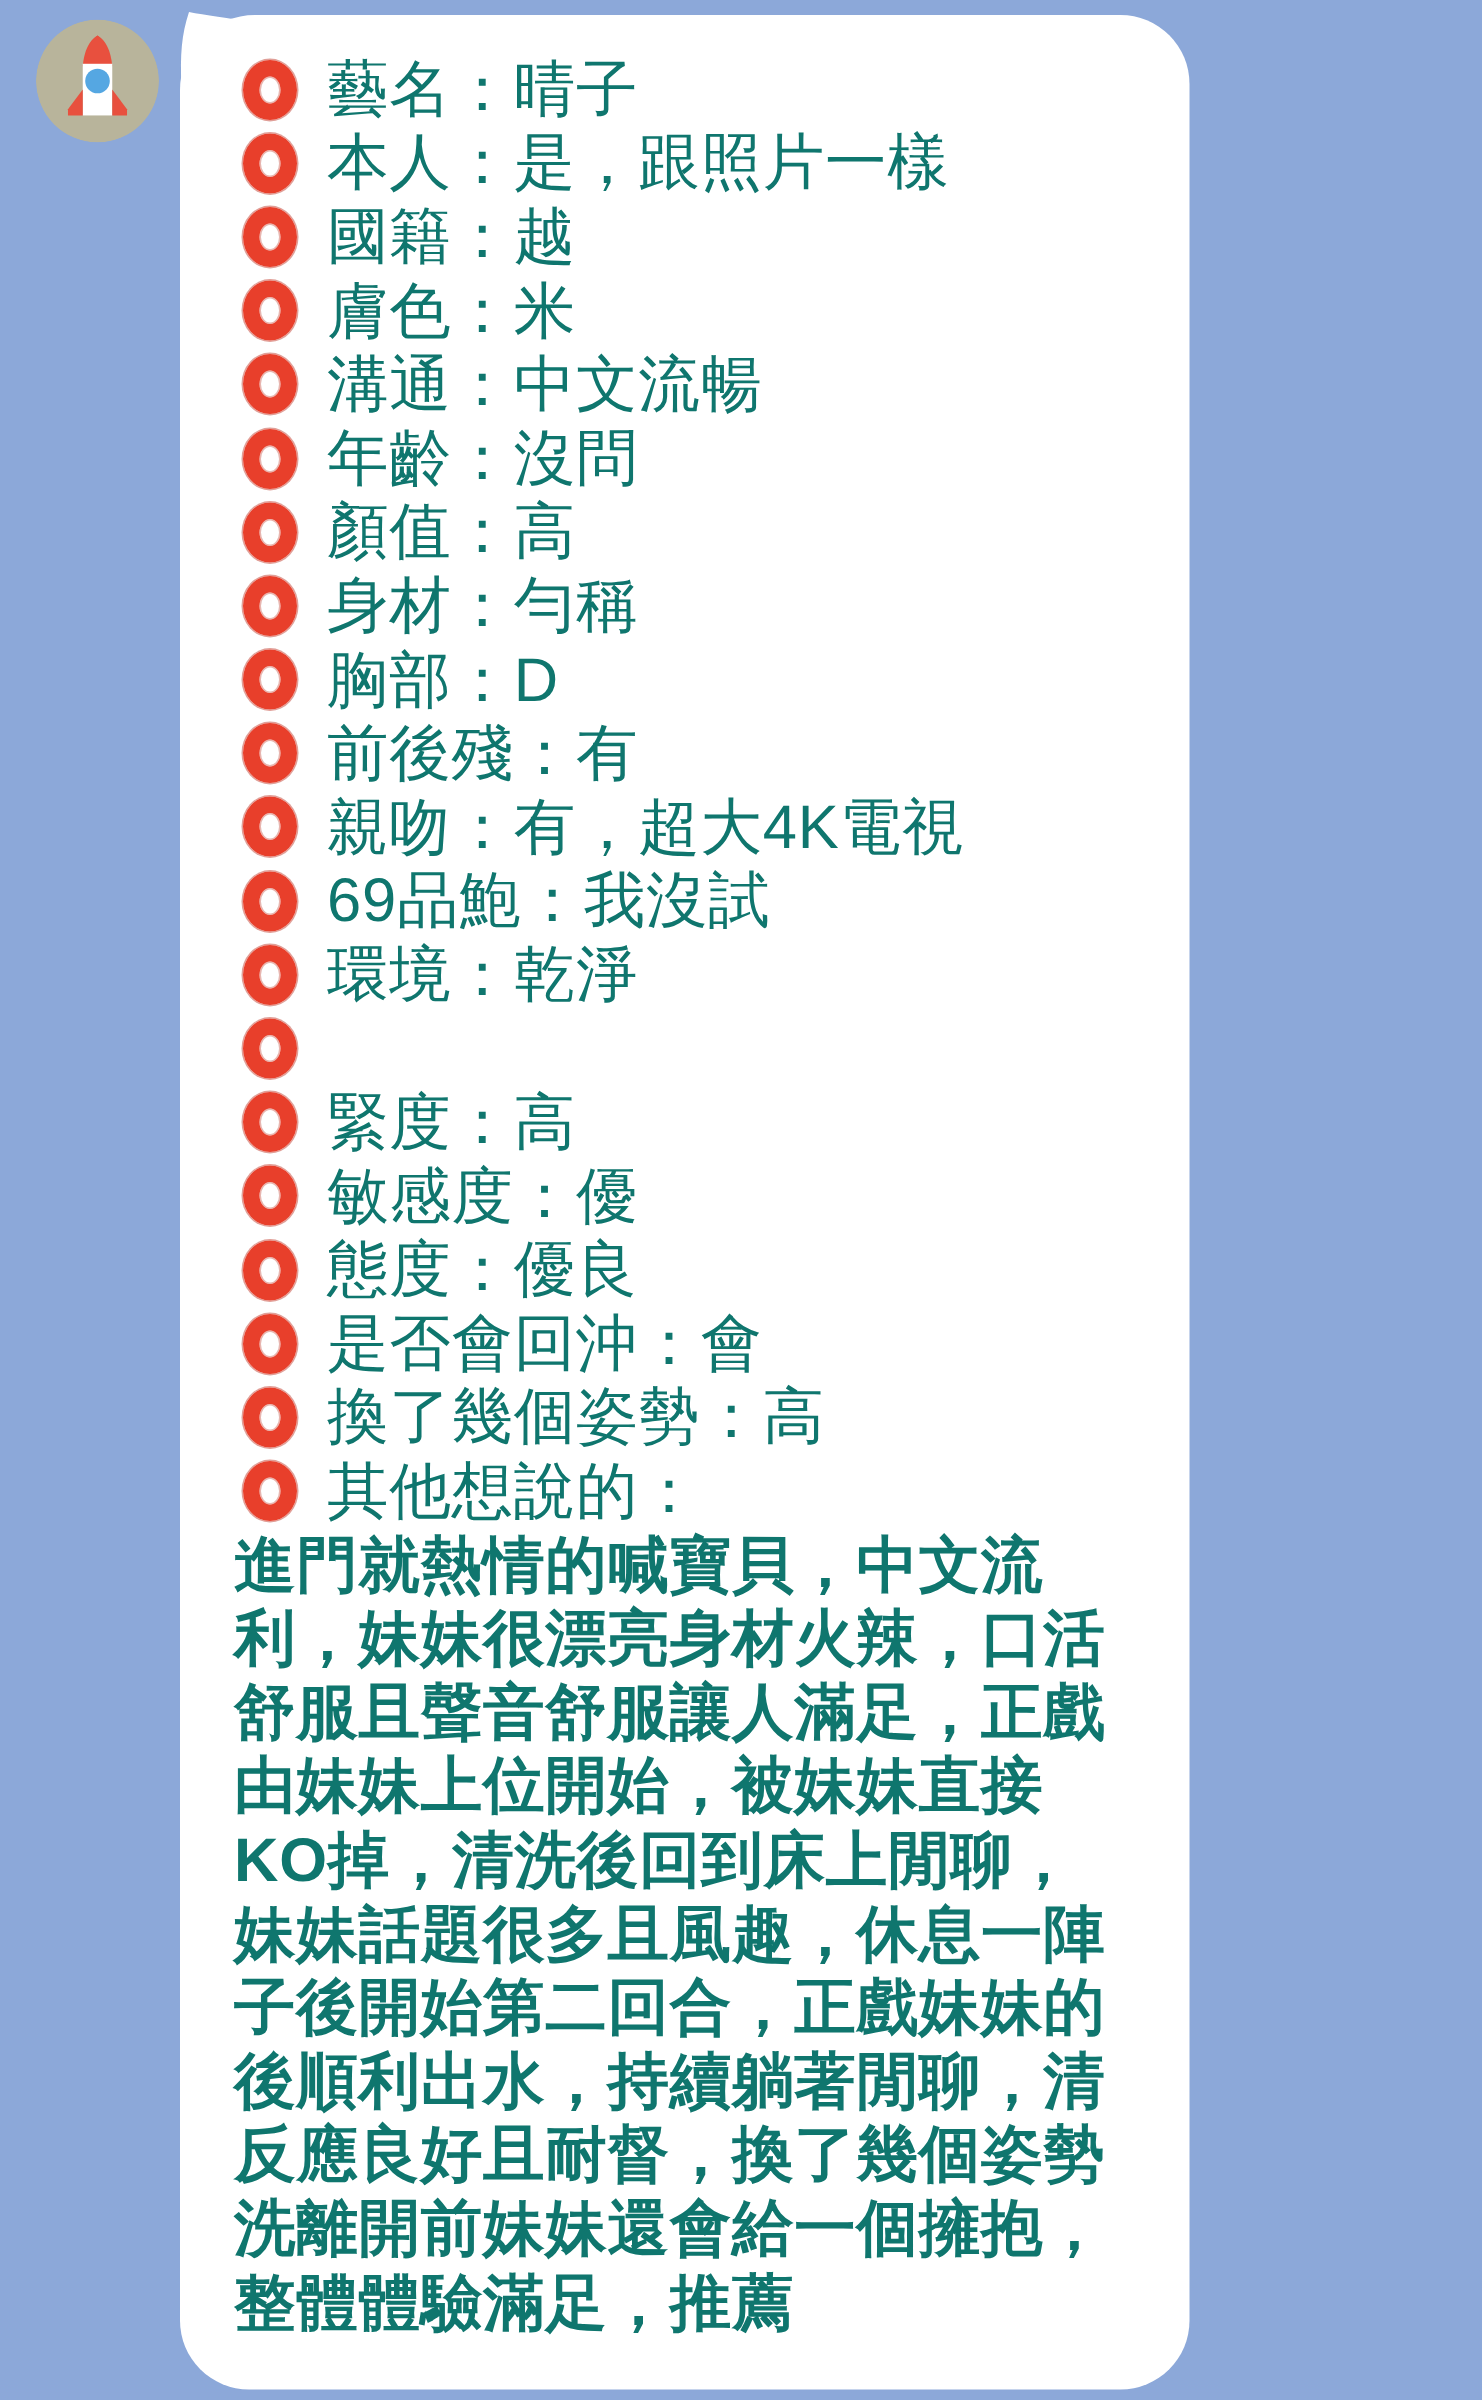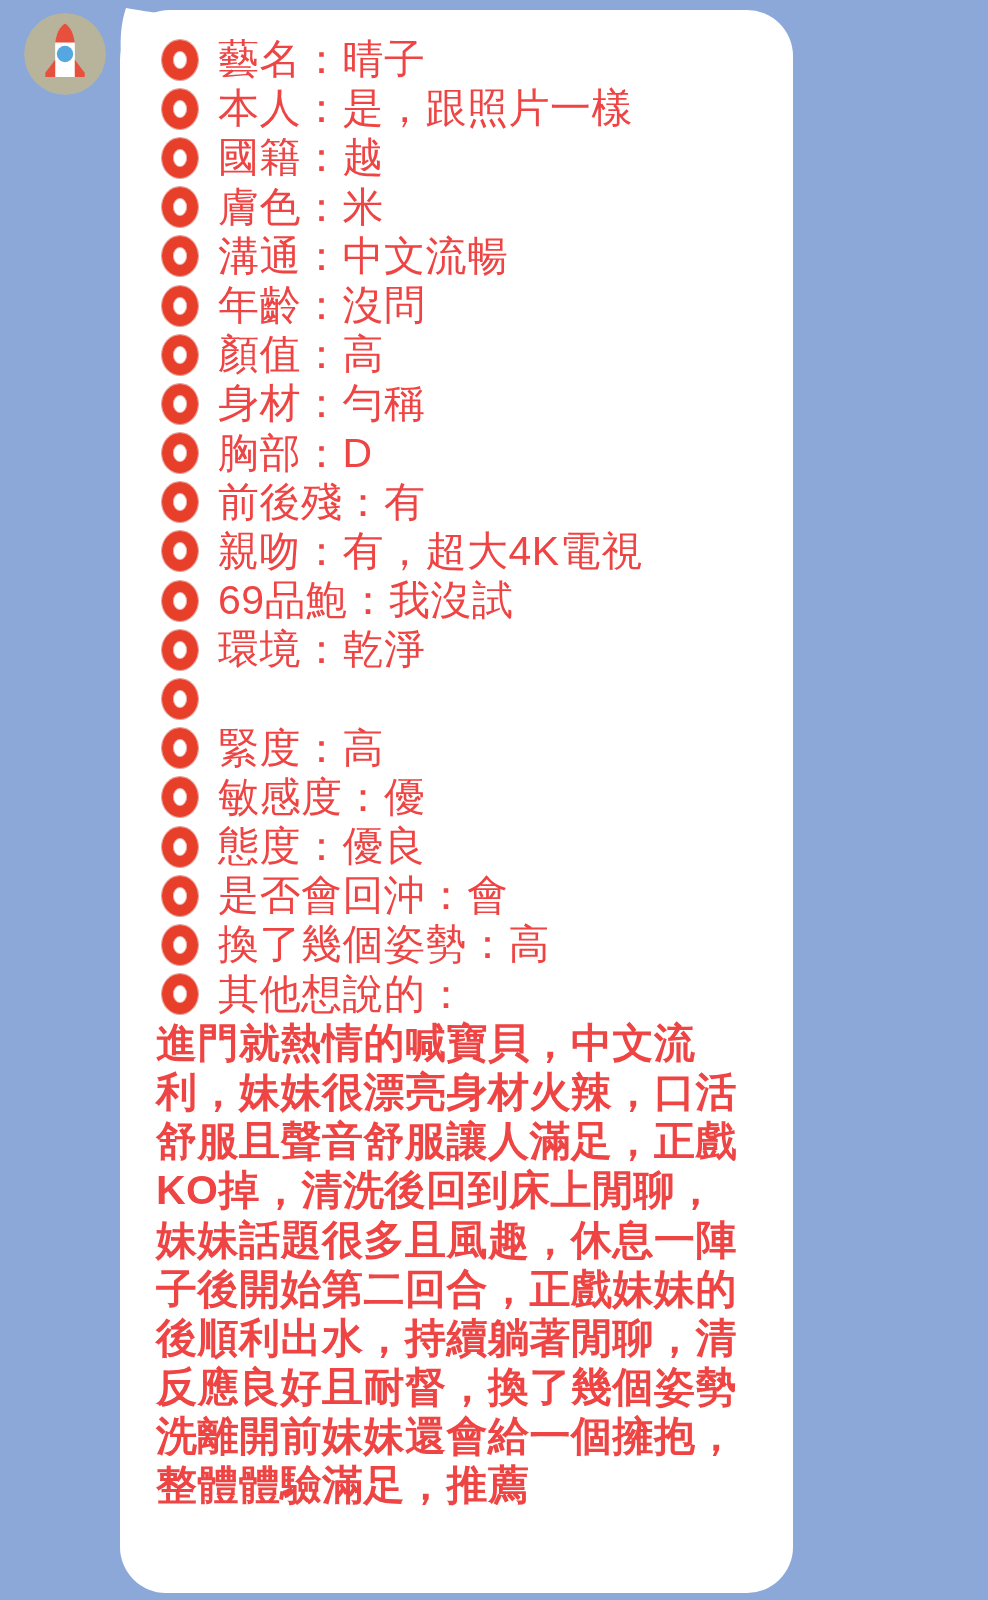--- a/index.html
+++ b/index.html
@@ -46,21 +46,21 @@
     width:36px; height:40px;
     box-sizing:border-box;
     border:11px solid #e83f2b;
     border-radius:50%;
     margin-right:20px;
     box-shadow:0 0 0 1px rgba(186,42,27,0.45), inset 0 0 0 1px rgba(186,42,27,0.35);
     background:transparent;
   }
   .bullet-text, .para-line{
     font-size:41px;
-    color:#ef4444;
+    color:#0f766e;
     letter-spacing:0.5px;
   }
   .para{
     margin-left:-6px;
     font-weight:bold;
   }
   .para-line{
     height:49.2px;
     line-height:49.2px;
     white-space:nowrap;
@@ -169,20 +169,21 @@
         <span class="ring"></span>
         <span class="bullet-text">其他想說的：</span>
       </div>
       </div>
 
     <div class="para">
 
     <div class="para-line">進門就熱情的喊寶貝，中文流</div>
         <div class="para-line">利，妹妹很漂亮身材火辣，口活</div>
         <div class="para-line">舒服且聲音舒服讓人滿足，正戲</div>
+        <div class="para-line">由妹妹上位開始，被妹妹直接</div>
         <div class="para-line">KO掉，清洗後回到床上閒聊，</div>
         <div class="para-line">妹妹話題很多且風趣，休息一陣</div>
         <div class="para-line">子後開始第二回合，正戲妹妹的</div>
         <div class="para-line">後順利出水，持續躺著閒聊，清</div>
         <div class="para-line">反應良好且耐督，換了幾個姿勢</div>
         <div class="para-line">洗離開前妹妹還會給一個擁抱，</div>
         <div class="para-line">整體體驗滿足，推薦</div>
       </div>
   </div>
 

